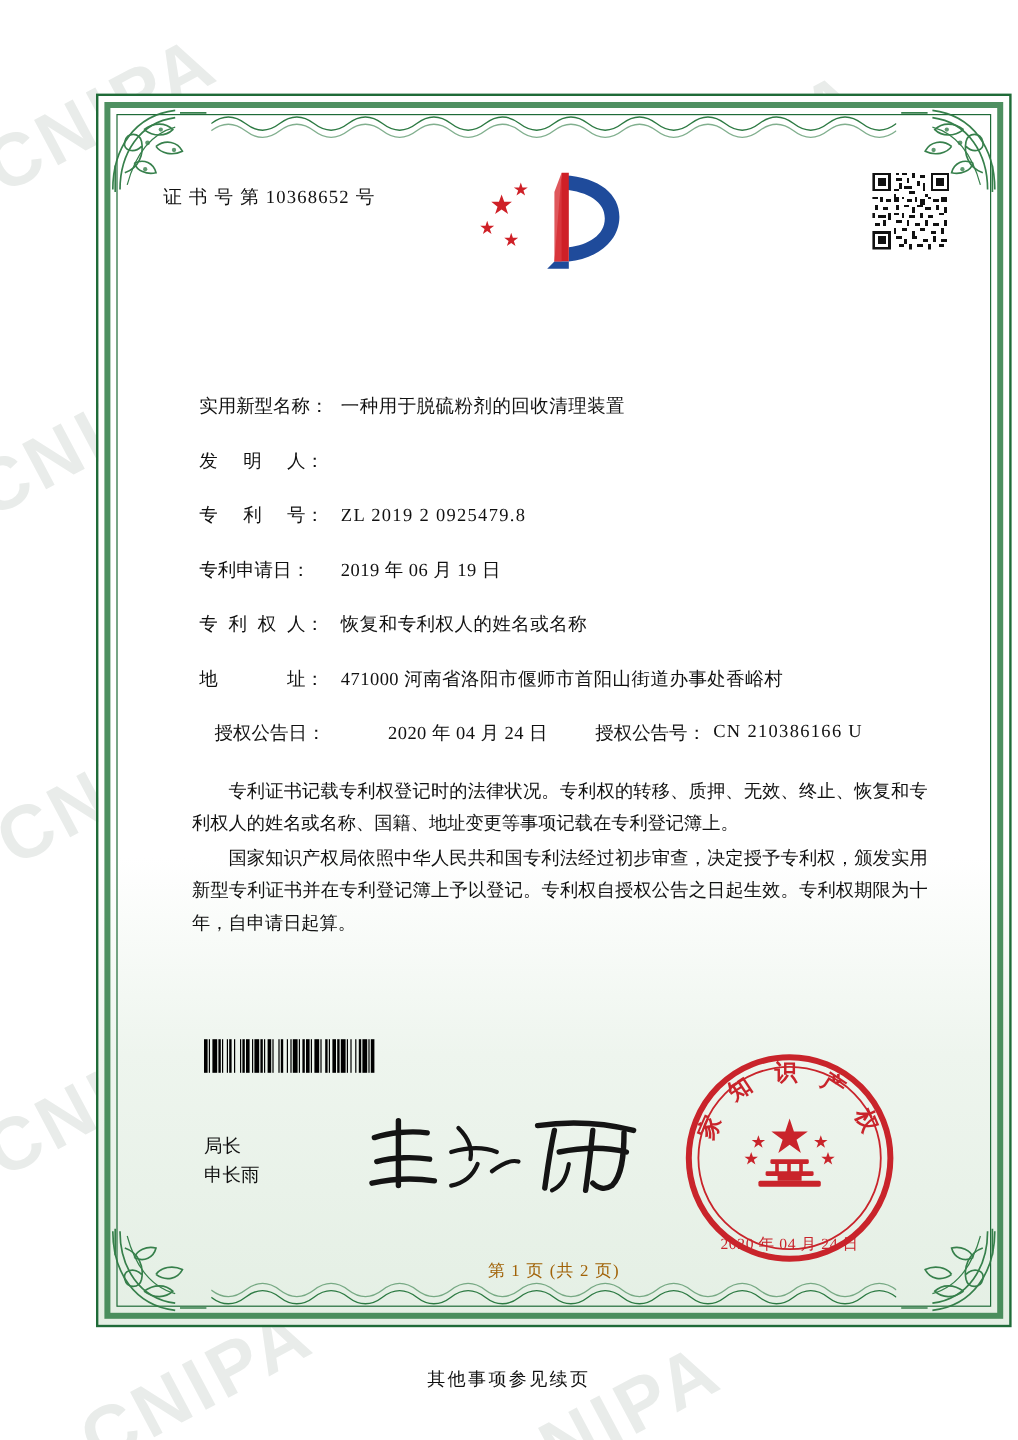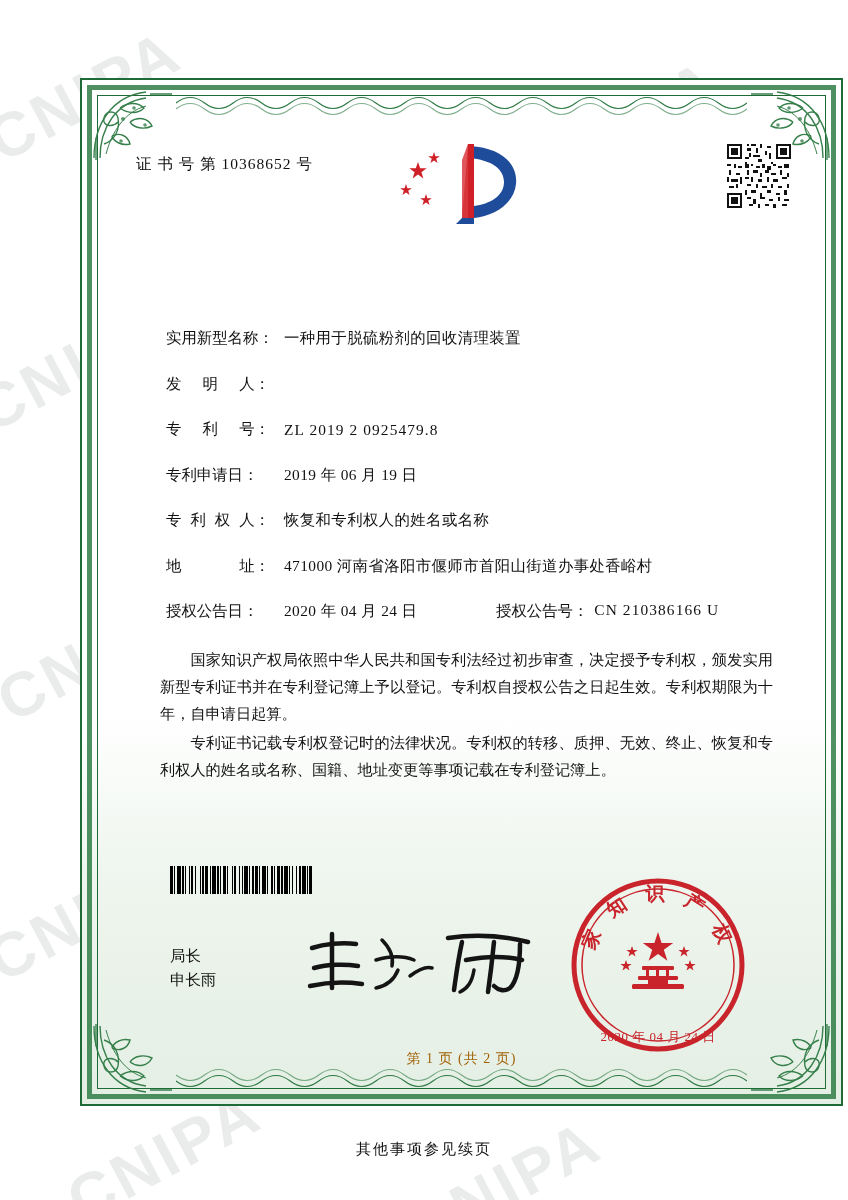--- a/index.html
+++ b/index.html
@@ -130,21 +130,21 @@
   }
   .f-value.mono{
     font-family:"Liberation Serif", serif;
     letter-spacing:1.1px;
   }
   .row-two{
     display:flex;
     align-items:baseline;
     margin-bottom:6px;
   }
-  .grant-left{width:330px;flex:0 0 330px;display:flex;}
+  .grant-left{width:330px;flex:0 0 330px;display:flex;text-align:center;}
   .grant-left .f-label{width:118px;flex:0 0 118px;}
   .grant-right{display:flex;}
   .grant-right .f-label{width:auto;flex:0 0 auto;padding-right:6px;}
 
   .paragraphs{
     position:absolute;left:52px;right:42px;top:540px;
     font-size:15.2px;
     line-height:27px;
     color:#111;
     text-align:justify;
@@ -461,22 +461,22 @@
             <div class="f-value">2020 年 04 月 24 日</div>
           </div>
           <div class="grant-right">
             <div class="f-label">授权公告号：</div>
             <div class="f-value mono">CN 210386166 U</div>
           </div>
         </div>
       </div>
 
     <div class="paragraphs" id="paras">
+        <p>专利证书记载专利权登记时的法律状况。专利权的转移、质押、无效、终止、恢复和专利权人的姓名或名称、国籍、地址变更等事项记载在专利登记簿上。</p>
         <p>国家知识产权局依照中华人民共和国专利法经过初步审查，决定授予专利权，颁发实用新型专利证书并在专利登记簿上予以登记。专利权自授权公告之日起生效。专利权期限为十年，自申请日起算。</p>
-        <p>专利证书记载专利权登记时的法律状况。专利权的转移、质押、无效、终止、恢复和专利权人的姓名或名称、国籍、地址变更等事项记载在专利登记簿上。</p>
       </div>
 
     <div class="barcode" id="barcode">
         <i style="width: 3px; background: rgb(0, 0, 0);"></i>
         <i style="width: 1px; background: transparent;"></i>
         <i style="width: 1px; background: rgb(0, 0, 0);"></i>
         <i style="width: 2px; background: transparent;"></i>
         <i style="width: 4px; background: rgb(0, 0, 0);"></i>
         <i style="width: 1px; background: transparent;"></i>
         <i style="width: 2px; background: rgb(0, 0, 0);"></i>

